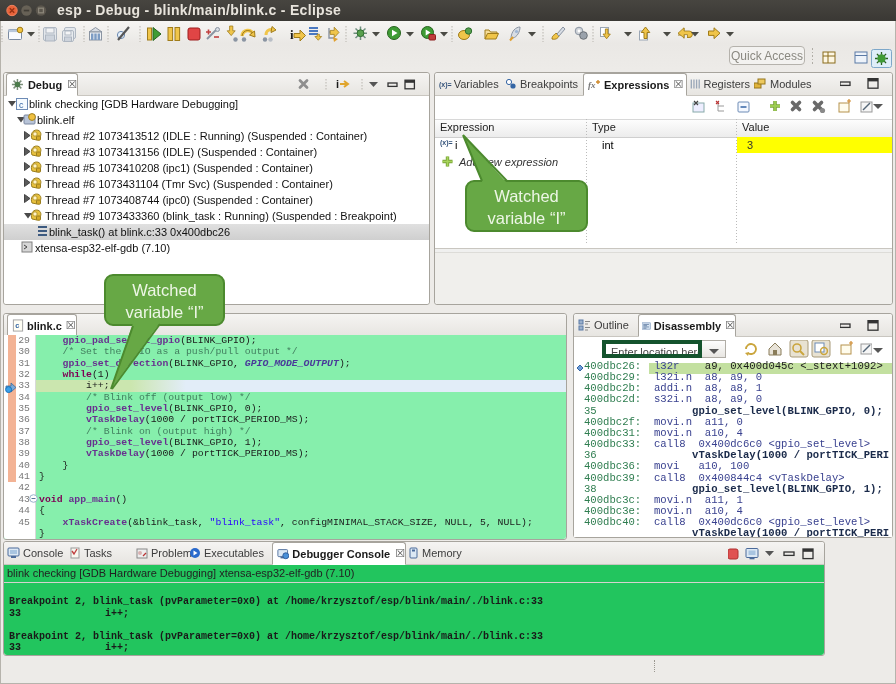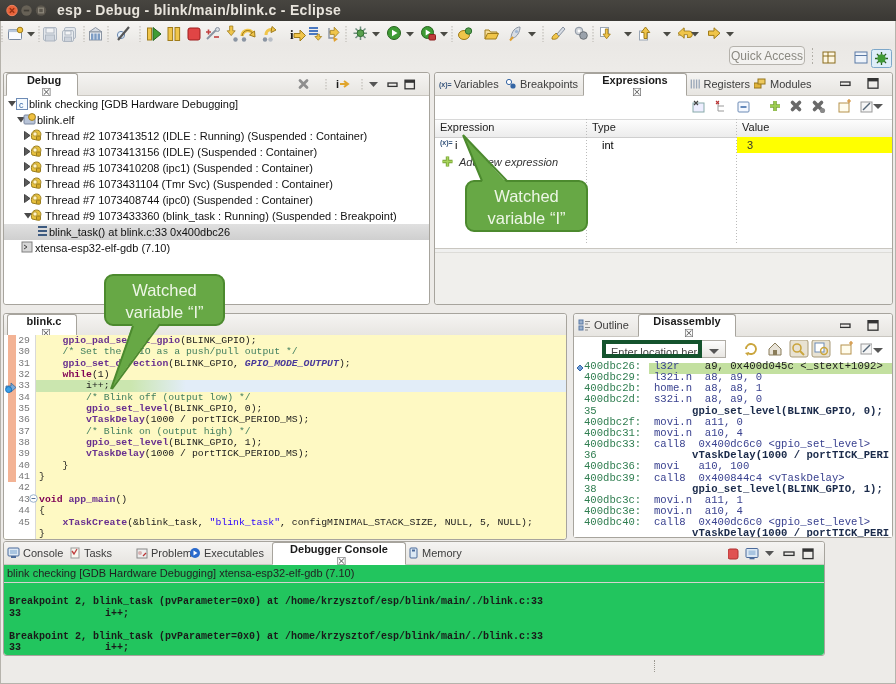--- a/index.html
+++ b/index.html
@@ -4,21 +4,21 @@
 <style>
 html,body{margin:0;padding:0;}
 body{width:896px;height:684px;position:relative;overflow:hidden;
   font-family:"Liberation Sans",sans-serif;background:#edebe8;}
 .abs{position:absolute;}
 .panel{position:absolute;background:#fff;border:1px solid #a7a49d;border-radius:3px;box-sizing:border-box;}
 .tabstrip{position:absolute;left:0;right:0;top:0;height:22px;background:linear-gradient(#f5f4f2,#e7e5e1);
   border-bottom:1px solid #c9c6c0;border-radius:3px 3px 0 0;}
 .tab{position:absolute;top:0;height:22px;display:flex;align-items:center;font-size:11px;color:#3c3c3c;white-space:nowrap;}
 .tab.active{background:#fff;border:1px solid #a7a49d;border-bottom:1px solid #fff;border-radius:3px 3px 0 0;
-  font-weight:bold;color:#1a1a1a;box-sizing:border-box;top:0;height:23px;flex-direction:column;}
+  font-weight:bold;color:#1a1a1a;box-sizing:border-box;top:0;height:23px;}
 .trow{position:absolute;height:16px;line-height:16px;white-space:nowrap;}
 pre{margin:0;font-family:"Liberation Mono",monospace;white-space:pre;}
 .callout{position:absolute;background:#67a845;border:2px solid #4c8a2e;border-radius:9px;color:#edf6e6;
   font-size:16.5px;line-height:22px;text-align:center;z-index:50;box-sizing:border-box;}
 .kw{color:#7f0055;font-weight:bold;}
 .fn{color:#68308f;font-weight:bold;}
 .cm{color:#427f5f;}
 .mc{color:#4a3a9a;font-style:italic;font-weight:bold;}
 .st{color:#2a00ff;}
 #lnums pre,#code pre{line-height:11.34px;font-size:9.8px;}
@@ -448,21 +448,21 @@
 <div class="panel" id="editorpanel" style="left:3px;top:313px;width:564px;height:227px;">
   <div class="tabstrip"></div>
   <div class="tab active" style="left:3px;width:70px;padding-left:4px;">
     <svg width="12" height="13" viewBox="0 0 12 14" style="margin-right:3px;">
       <rect x="1" y="1" width="10" height="12" fill="#fffef4" stroke="#a0a0a0"></rect>
       <text x="3" y="10" font-size="8" fill="#3465a4" font-family="Liberation Sans">c</text>
     </svg>
     <span>blink.c</span>
       <span style="font-weight:normal;color:#555;margin-left:4px;">☒</span>
   </div>
-  <div id="editorbody" class="abs" style="left:0;top:21px;right:0;bottom:0;overflow:hidden;border-radius:0 0 3px 3px;background:#fef9c3;font-family:'Liberation Mono',monospace;font-size:9.8px;line-height:11.34px;color:#1a1a1a;padding-left:8px;">
+  <div id="editorbody" class="abs" style="left:0;top:21px;right:0;bottom:0;overflow:hidden;border-radius:0 0 3px 3px;background:#86efac;font-family:'Liberation Mono',monospace;font-size:9.8px;line-height:11.34px;color:#1a1a1a;padding-left:8px;">
 
     <div class="abs" style="left:0;top:0;bottom:0;width:31px;background:#ffffff;border-right:1px solid #d9d9d9;"></div>
     <div class="abs" style="left:4px;top:0;width:8px;height:147px;background:#f3b395;"></div>
     <div id="lnums" class="abs" style="left:0;top:0px;width:26px;text-align:right;color:#787878;">
         <pre>29
 30
 31
 32
 33
 34
@@ -574,21 +574,21 @@
         <path d="M1 1 l5 5 5 -5 z" fill="#555"></path>
       </svg>
   </div>
   <div id="disasmbody" class="abs" style="left:0;top:47px;right:0;bottom:0;overflow:hidden;background:#fff;font-size:10.6px;line-height:11.15px;">
     <div class="abs" style="left:75px;top:2px;right:0;height:11px;background:#c3e0a0;"></div>
     <svg class="abs" style="left:2px;top:3px;" width="8" height="8" viewBox="0 0 8 8">
         <path d="M1 4 L4 1 L7 4 L4 7 Z" fill="#6d9ddb" stroke="#3465a4"></path>
       </svg>
     <pre class="abs" id="dlines" style="left:10px;top:0px;"><span class="da">400dbc26:</span>  <span class="dm">l32r</span>    <span class="dcur">a9, 0x400d045c &lt;_stext+1092&gt;</span>
 <span class="da">400dbc29:</span>  <span class="dm">l32i.n</span>  <span class="do">a8, a9, 0</span>
-<span class="da">400dbc2b:</span>  <span class="dm">home.n</span>  <span class="do">a8, a8, 1</span>
+<span class="da">400dbc2b:</span>  <span class="dm">addi.n</span>  <span class="do">a8, a8, 1</span>
 <span class="da">400dbc2d:</span>  <span class="dm">s32i.n</span>  <span class="do">a8, a9, 0</span>
 <span class="da">35</span>               <span class="ds">gpio_set_level(BLINK_GPIO, 0);</span>
 <span class="da">400dbc2f:</span>  <span class="dm">movi.n</span>  <span class="do">a11, 0</span>
 <span class="da">400dbc31:</span>  <span class="dm">movi.n</span>  <span class="do">a10, 4</span>
 <span class="da">400dbc33:</span>  <span class="dm">call8</span>  <span class="do">0x400dc6c0 &lt;gpio_set_level&gt;</span>
 <span class="da">36</span>               <span class="ds">vTaskDelay(1000 / portTICK_PERI</span>
 <span class="da">400dbc36:</span>  <span class="dm">movi</span>   <span class="do">a10, 100</span>
 <span class="da">400dbc39:</span>  <span class="dm">call8</span>  <span class="do">0x400844c4 &lt;vTaskDelay&gt;</span>
 <span class="da">38</span>               <span class="ds">gpio_set_level(BLINK_GPIO, 1);</span>
 <span class="da">400dbc3c:</span>  <span class="dm">movi.n</span>  <span class="do">a11, 1</span>

